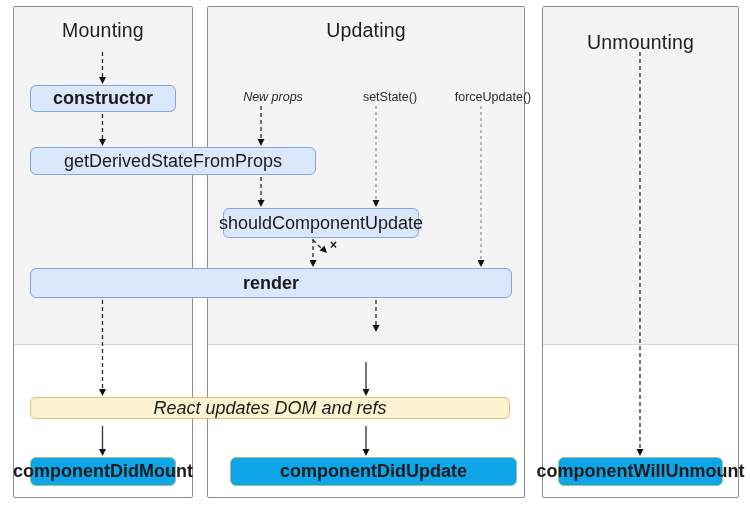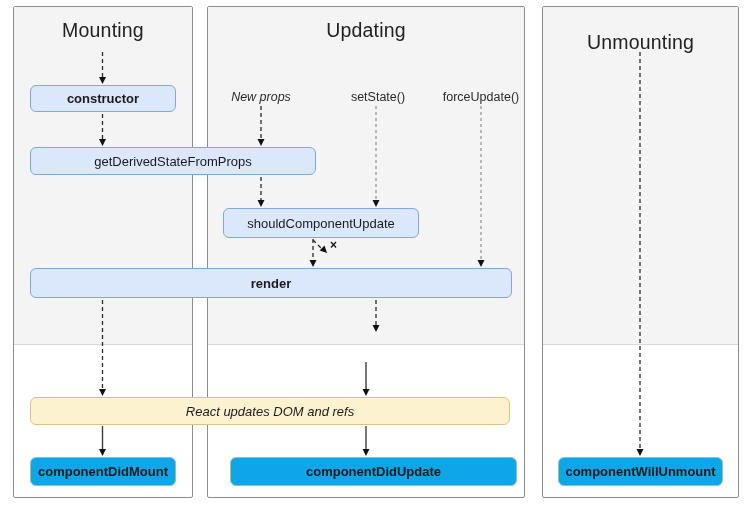--- a/index.html
+++ b/index.html
@@ -20,38 +20,38 @@
   }
   .col-title{
     position:absolute;top:19px;font-size:19.5px;color:#212121;
     text-align:center;letter-spacing:.2px;
   }
   .title-mounting{left:13px;width:180px;}
   .title-updating{left:207px;width:318px;}
   .title-unmounting{left:542px;width:197px;margin-top:12px;}
   .trigger-label{
     position:absolute;top:90px;transform:translateX(-50%);
-    font-size:12.5px;color:#2a2a2a;white-space:nowrap;
+    font-size:12.5px;color:#2a2a2a;white-space:nowrap;margin-left:12px;
   }
   .italic{font-style:italic;}
   .bold{font-weight:bold;}
   .box{
     position:absolute;box-sizing:border-box;border-radius:6px;
     border:1px solid;display:flex;align-items:center;justify-content:center;
-    font-size:13px;white-space:nowrap;
+    font-size:18px;white-space:nowrap;
   }
   .blue{background:#dbe7fb;border-color:#7fa7e6;}
   .yellow{background:#fcf2cf;border-color:#dcc183;}
   .green{background:#0ea5e9;border-color:#a2bf93;}
   .b-constructor{left:30px;top:85px;width:146px;height:27px;}
   .b-gdsfp{left:30px;top:147px;width:286px;height:28px;}
   .b-scu{left:223px;top:208px;width:196px;height:30px;}
   .b-render{left:30px;top:268px;width:482px;height:30px;border-radius:6px;}
   .b-gsbu{left:223px;top:333px;width:287px;height:28px;}
-  .b-rudr{left:30px;top:397px;width:480px;height:28px;}
+  .b-rudr{left:30px;top:397px;width:480px;height:22px;}
   .b-cdm{left:30px;top:457px;width:146px;height:29px;}
   .b-cdu{left:230px;top:457px;width:287px;height:29px;}
   .b-cwu{left:558px;top:457px;width:165px;height:29px;}
   .xmark{
     position:absolute;left:330px;top:238px;font-size:12px;font-weight:bold;
     color:#111;
   }
   #arrows{position:absolute;left:0;top:0;pointer-events:none;}
 </style>
 </head>

